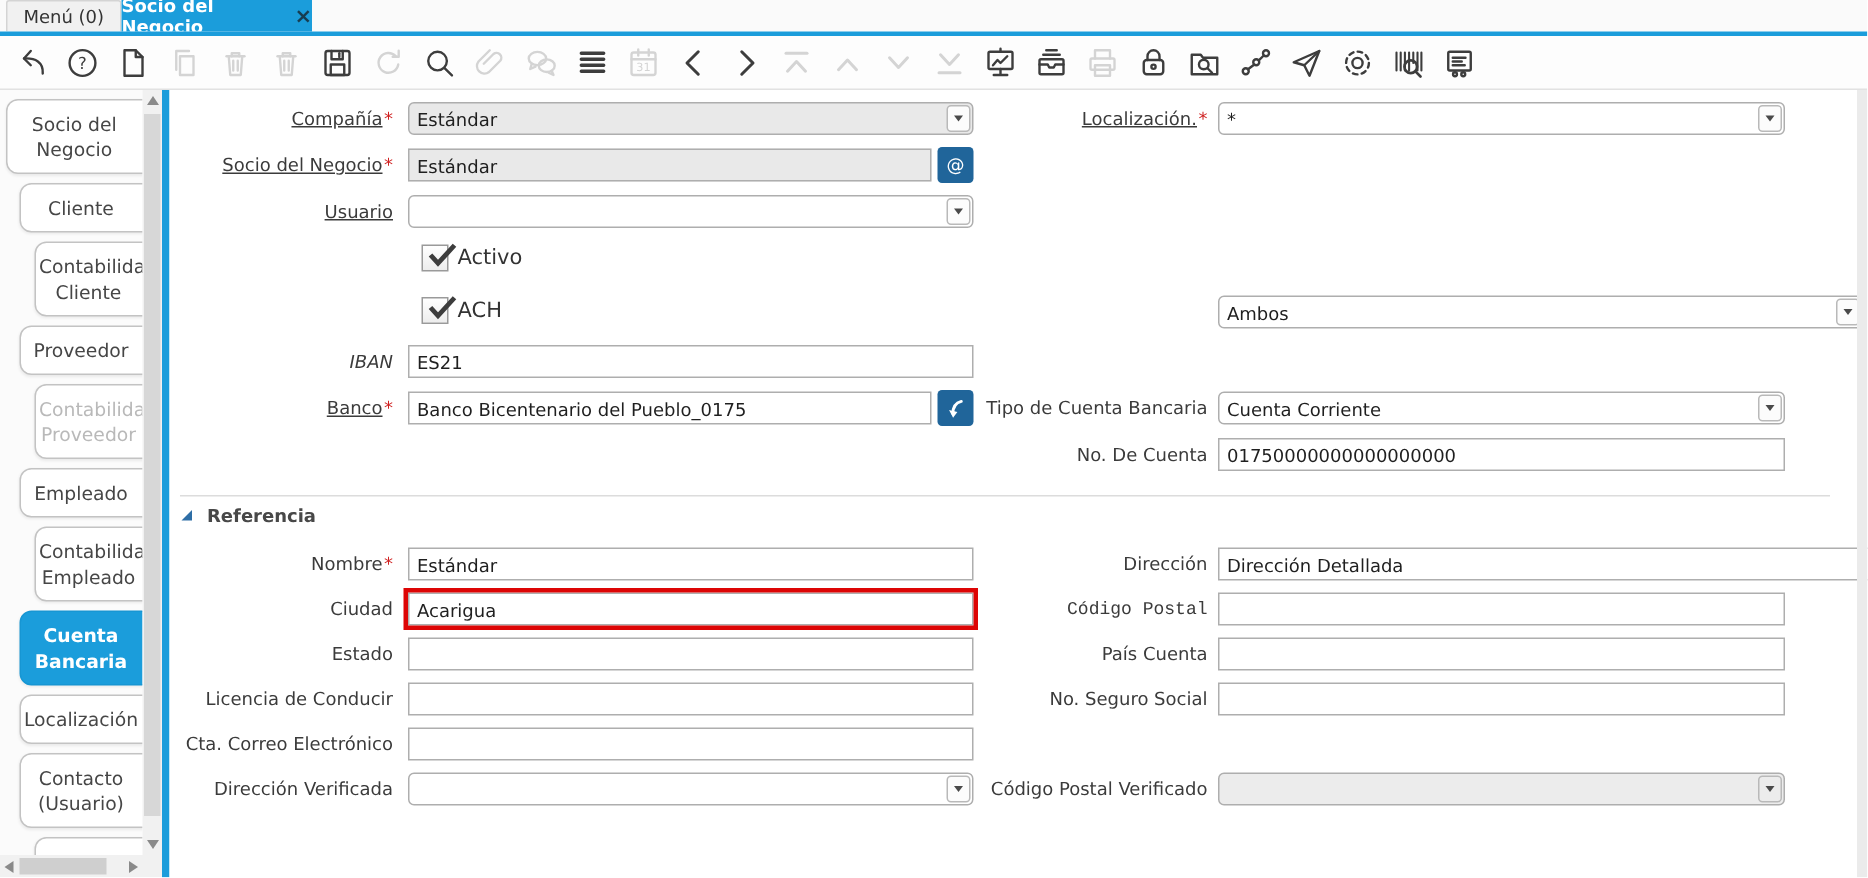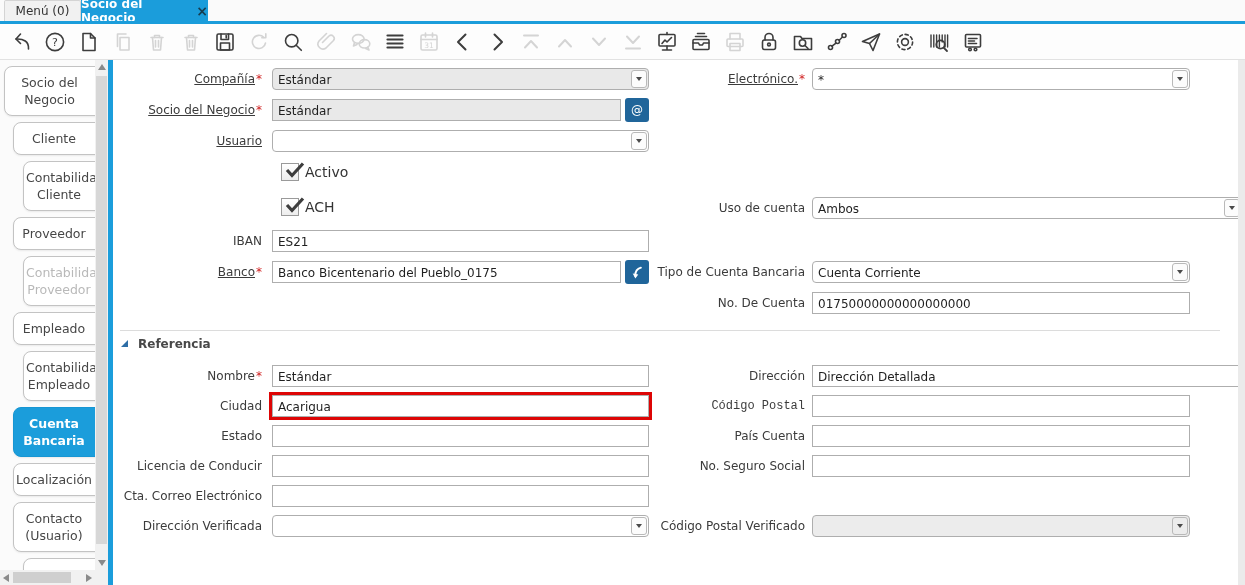--- a/index.html
+++ b/index.html
@@ -360,21 +360,21 @@
     <span class="arr rt"></span>
   </div>
 
   <div class="bluebar-left"></div>
   <div class="formlayer"></div>
   <div id="formabs" style="position:absolute;left:0;top:0;width:1245px;height:585px;pointer-events:none;">
       <div class="flabel" style="left: 90px; width: 172px; top: 68px; pointer-events: auto;"><span class="u">Compañía</span><span class="req">*</span></div>
       <div class="ctrl select readonly" style="left: 272px; top: 68px; width: 377px; pointer-events: auto;"><span>Estándar</span><span class="ddbtn">
           <span></span>
         </span></div>
-      <div class="flabel" style="left: 590px; width: 215px; top: 68px; pointer-events: auto;"><span class="u">Electrónico.</span><span class="req">*</span></div>
+      <div class="flabel" style="left: 590px; width: 215px; top: 68px; pointer-events: auto;"><span class="u">Localización.</span><span class="req">*</span></div>
       <div class="ctrl select" style="left: 812px; top: 68px; width: 378px; pointer-events: auto;"><span>*</span><span class="ddbtn">
           <span></span>
         </span></div>
       <div class="flabel" style="left: 90px; width: 172px; top: 99px; pointer-events: auto;"><span class="u">Socio del Negocio</span><span class="req">*</span></div>
       <div class="ctrl readonly" style="left: 272px; top: 99px; width: 349px; pointer-events: auto;"><span>Estándar</span></div>
       <div class="sbtn" style="left: 625px; top: 98px; pointer-events: auto;">
         <span style="font-size:12px;">@</span>
       </div>
       <div class="flabel" style="left: 90px; width: 172px; top: 130px; pointer-events: auto;"><span class="u">Usuario</span></div>
       <div class="ctrl select" style="left: 272px; top: 130px; width: 377px; pointer-events: auto;"><span></span><span class="ddbtn">
@@ -385,25 +385,24 @@
           <path d="M4 11 9 16.5 20 4.5" stroke="#3d3d3d" stroke-width="3.2" fill="none"></path>
         </svg>
       </div>
       <div class="cblabel abs" style="left: 305px; top: 163px; pointer-events: auto;">Activo</div>
       <div class="cbox abs" style="left: 281px; top: 198px; pointer-events: auto;">
         <svg viewBox="0 0 24 24">
           <path d="M4 11 9 16.5 20 4.5" stroke="#3d3d3d" stroke-width="3.2" fill="none"></path>
         </svg>
       </div>
       <div class="cblabel abs" style="left: 305px; top: 198px; pointer-events: auto;">ACH</div>
-      <div class="flabel" style="left: 590px; width: 215px; top: 197px; pointer-events: auto;"><span>Uso de cuenta</span></div>
       <div class="ctrl select" style="left: 812px; top: 197px; width: 430px; pointer-events: auto;"><span>Ambos</span><span class="ddbtn">
           <span></span>
         </span></div>
-      <div class="flabel" style="left: 90px; width: 172px; top: 230px; pointer-events: auto;"><span>IBAN</span></div>
+      <div class="flabel" style="left: 90px; width: 172px; top: 230px; pointer-events: auto; font-style: italic;"><span>IBAN</span></div>
       <div class="ctrl" style="left: 272px; top: 230px; width: 377px; pointer-events: auto;"><span>ES21</span></div>
       <div class="flabel" style="left: 90px; width: 172px; top: 261px; pointer-events: auto;"><span class="u">Banco</span><span class="req">*</span></div>
       <div class="ctrl" style="left: 272px; top: 261px; width: 349px; pointer-events: auto;"><span>Banco Bicentenario del Pueblo_0175</span></div>
       <div class="sbtn" style="left: 625px; top: 260px; pointer-events: auto;">
         <span>
           <svg viewBox="0 0 20 20" style="width:15px;height:15px;display:block;">
             <path d="M14.5 3.5C8.5 5 7 9.5 7 14.5" stroke="#fff" stroke-width="2.6" fill="none" stroke-linecap="round"></path>
             <path d="M3.6 11.2 7.2 18l3.8-5.2z" fill="#fff"></path>
           </svg>
         </span>

